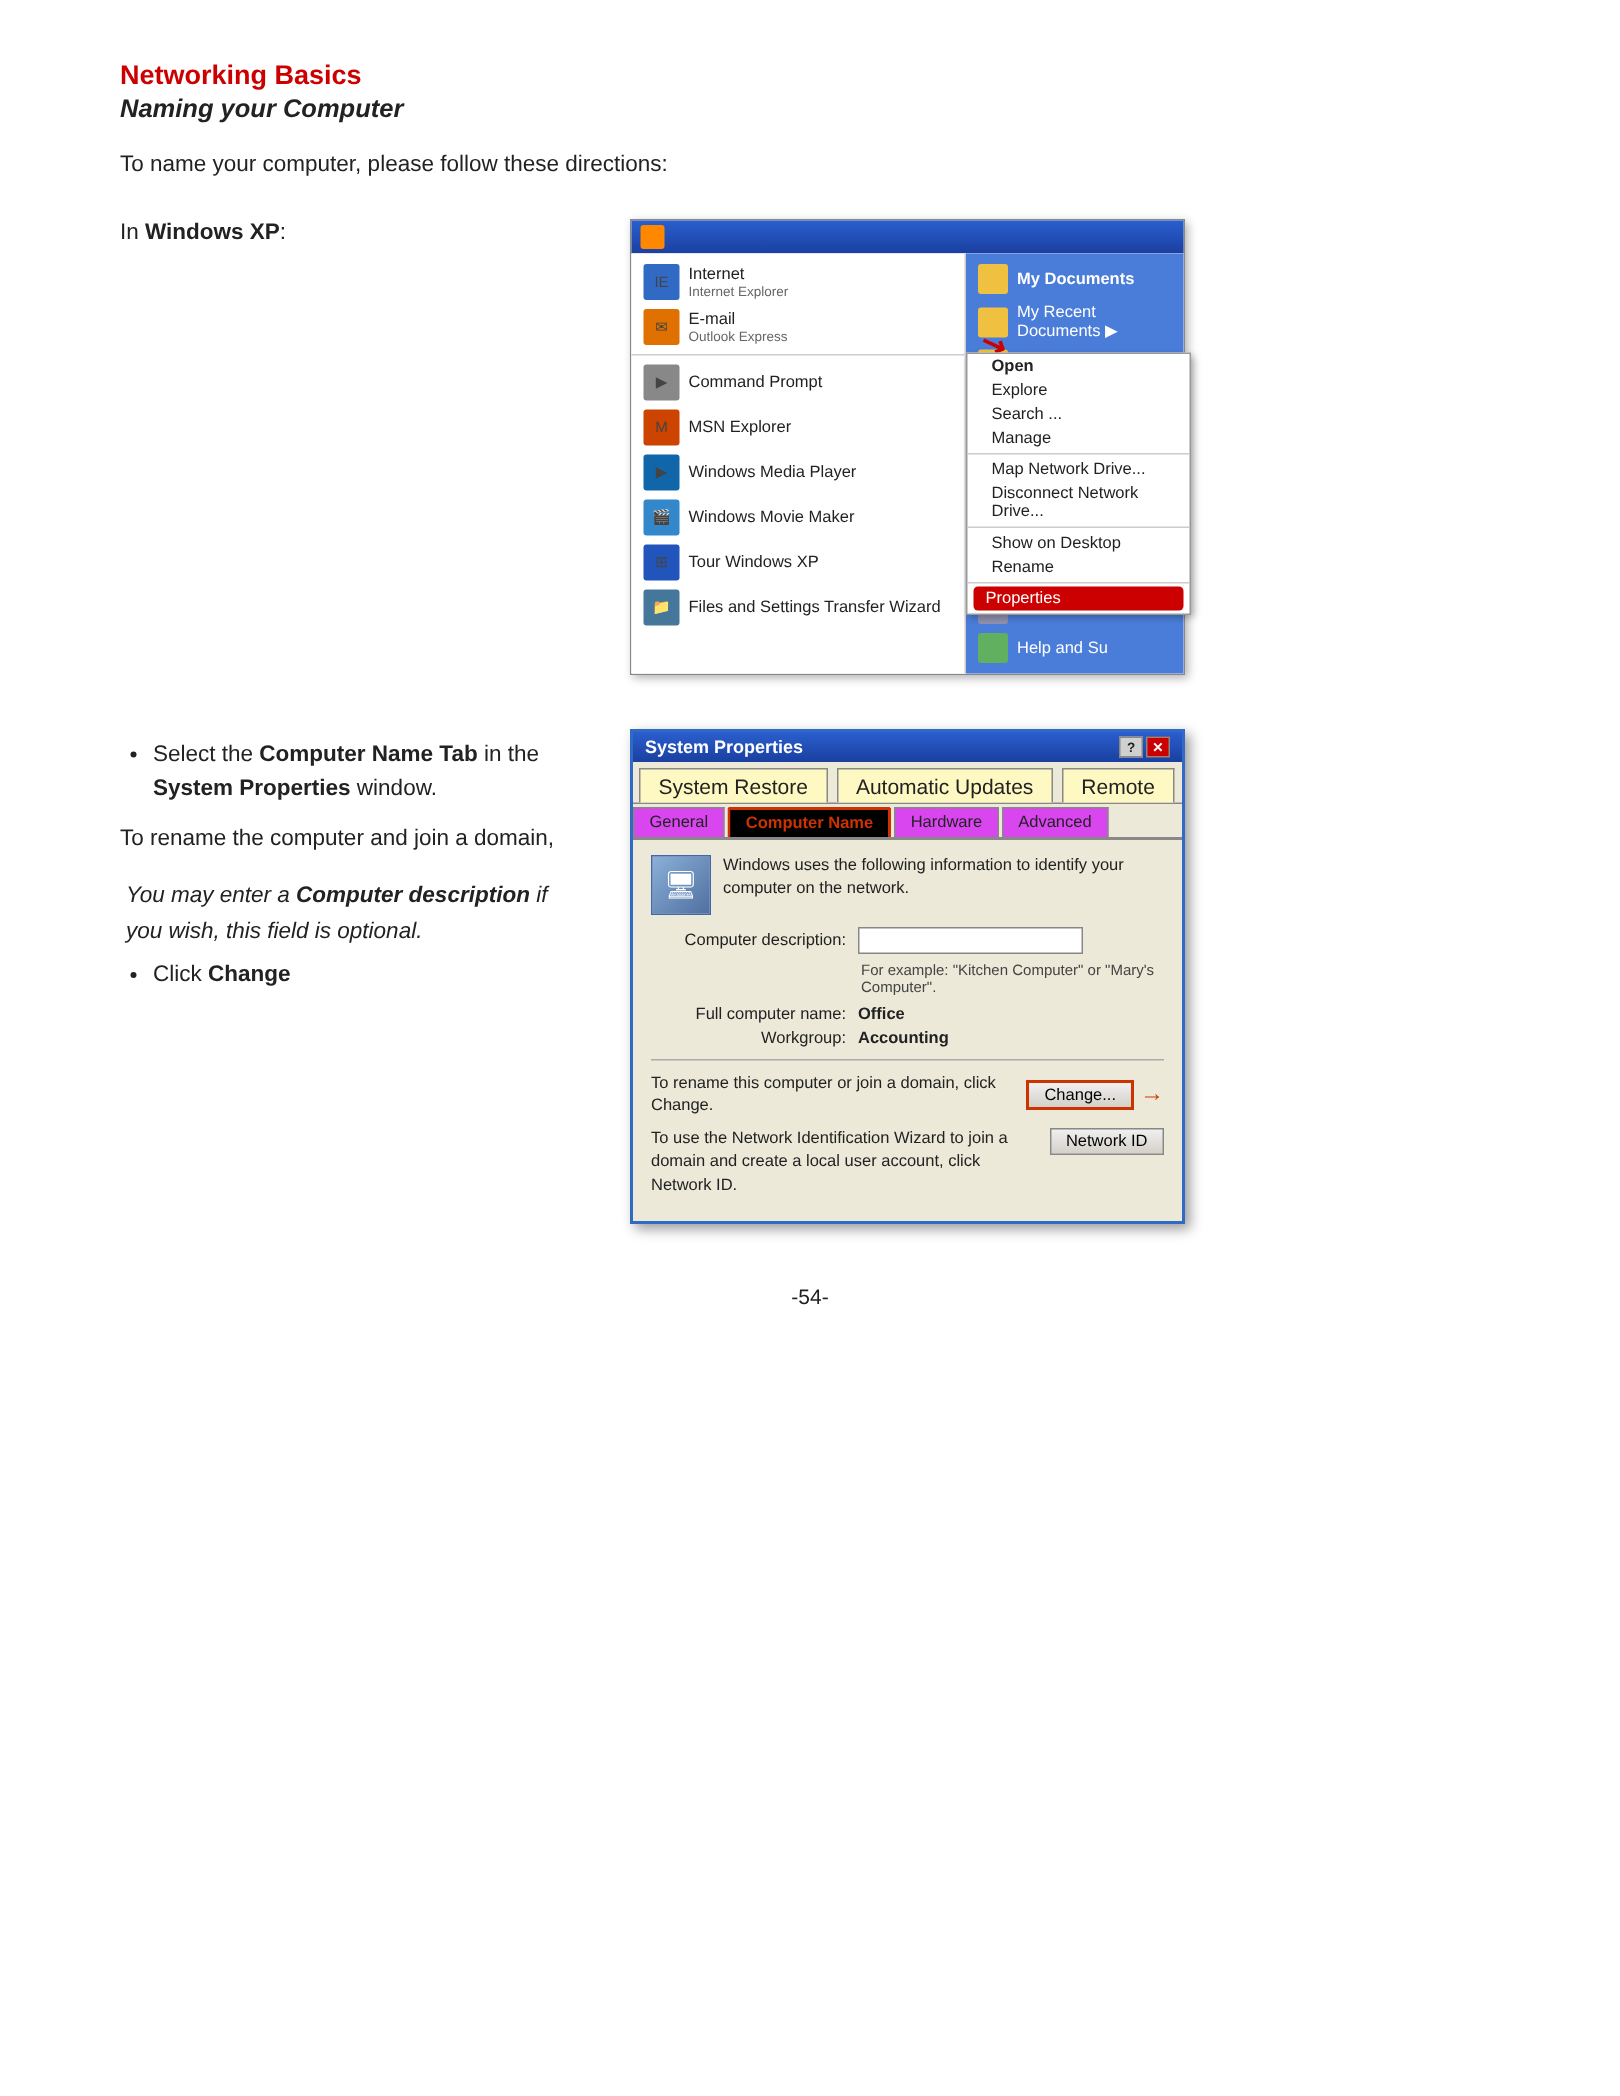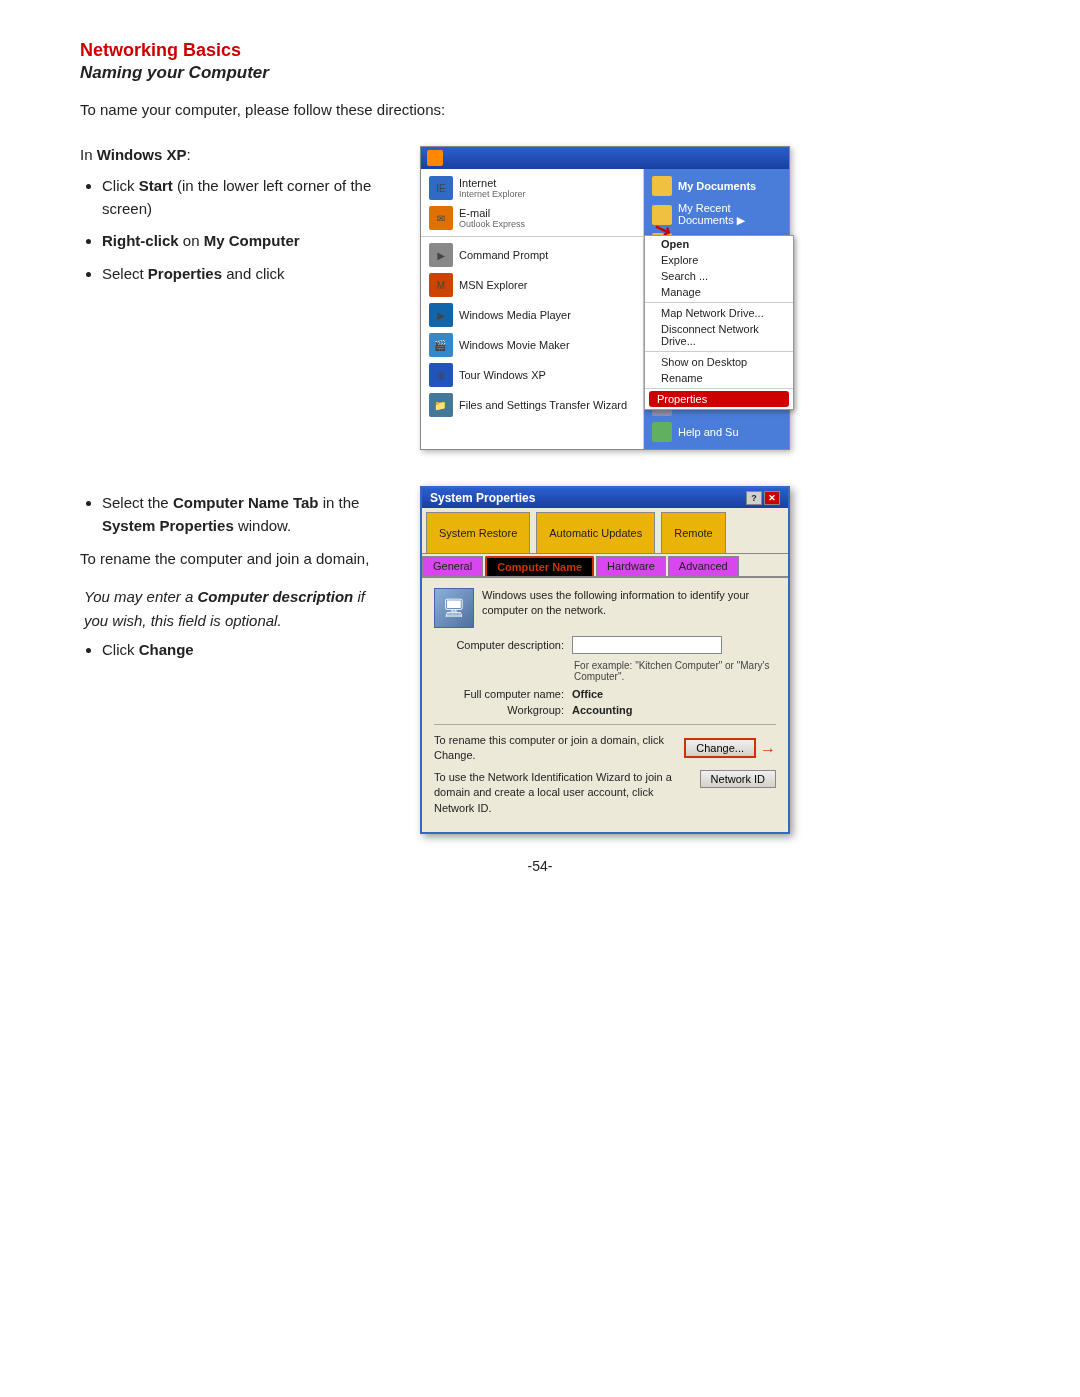--- a/index.html
+++ b/index.html
@@ -229,25 +229,25 @@
       cursor: pointer;
     }
     .titlebar-btn.red { background: #cc0000; color: white; }
     .sysprop-tabs-top {
       display: flex;
       background: #ece9d8;
       border-bottom: 1px solid #888;
       padding-top: 4px;
     }
     .sysprop-tab {
-      padding: 14px 12px;
-      font-size: 11px;
+      padding: 3px 12px;
+      font-size: 14px;
       border: 1px solid #888;
       border-bottom: none;
-      background: #eab308;
+      background: #fef9c3;
       margin-right: 2px;
       cursor: pointer;
       color: #222;
       margin-left: 4px;
     }
     .sysprop-tabs-bottom {
       display: flex;
       background: #ece9d8;
       border-bottom: 2px solid #888;
       padding-top: 2px;
@@ -350,50 +350,39 @@
       background: linear-gradient(to bottom, #f0f0f0, #d4d0c8);
       padding: 2px 10px;
       font-size: 11px;
       cursor: pointer;
       white-space: nowrap;
       flex-shrink: 0;
     }
     
     .page-number {
       text-align: center;
-      margin-top: 24px;
+      margin-top: 40px;
       font-size: 14px;
       color: #222;
     }
     .bold { font-weight: bold; }
   </style>
 </head>
 <body>
 
 <div class="page-title">Networking Basics</div>
 <div class="page-subtitle">Naming your Computer</div>
 
 <div class="intro-text">To name your computer, please follow these directions:</div>
 
 <div class="section-windows">
   <div class="section-left">
     <div class="windows-xp-label">
       In <strong>Windows XP</strong>:
     </div>
-    <ul class="bullet-list">
-      <li>
-        Click <strong>Start</strong> (in the lower left corner of the screen)
-      </li>
-      <li>
-        <strong>Right-click</strong> on <strong>My Computer</strong>
-      </li>
-      <li>
-        Select <strong>Properties</strong> and click
-      </li>
-    </ul>
   </div>
   <div class="section-right">
 
     <div class="winxp-screenshot">
       <div class="winxp-titlebar">
         <span class="icon-placeholder"></span>
       </div>
       <div class="winxp-menu-body">
 
         <div class="winxp-left-panel">

